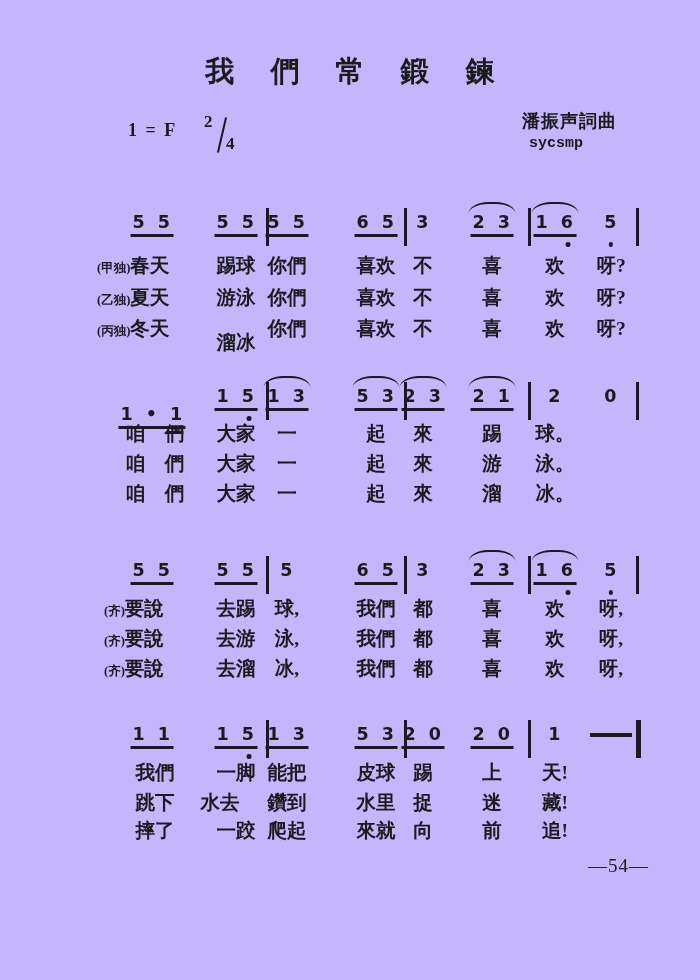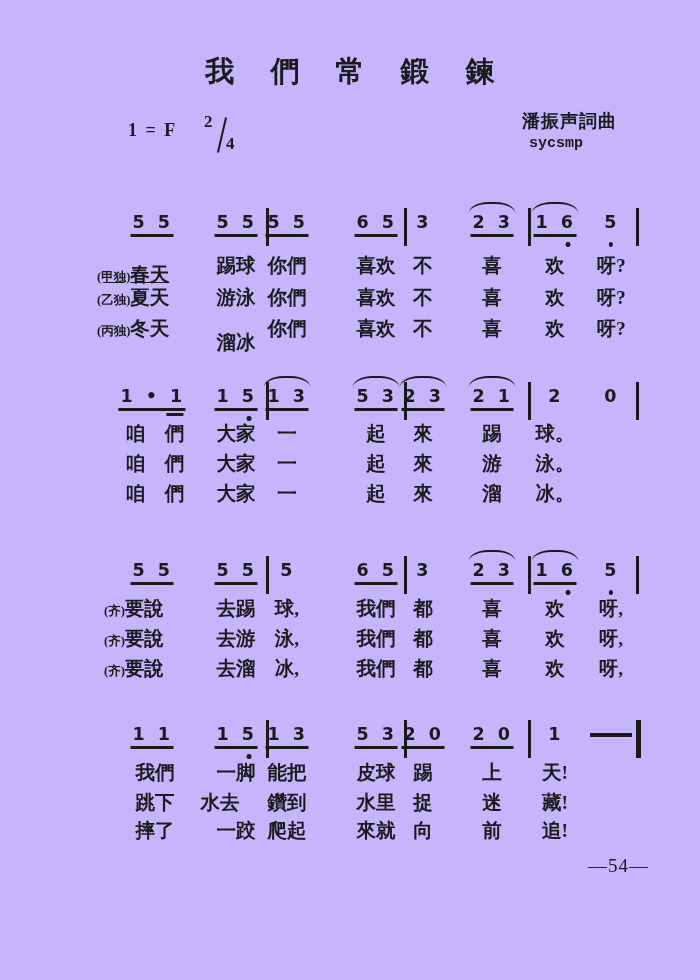--- a/index.html
+++ b/index.html
@@ -87,21 +87,21 @@
           <div class="odot odot-last"></div>
         </div>
         <div class="ncell" style="left: 611px; top: 212px;">
           <div class="digits">5</div>
           <div class="odot odot-center"></div>
         </div>
         <div class="barline" style="left: 266px; top: 208px;"></div>
         <div class="barline" style="left: 404px; top: 208px;"></div>
         <div class="barline" style="left: 528px; top: 208px;"></div>
         <div class="barline" style="left: 636px; top: 208px;"></div>
-        <div class="lcell lleft" style="top: 264px; left: 97px; text-decoration: underline;"><span class="lprefix">(甲独)</span><span>春天</span></div>
+        <div class="lcell lleft" style="top: 255px; left: 97px;"><span class="lprefix">(甲独)</span><span>春天</span></div>
         <div class="lcell" style="top: 255px; left: 236px;"><span>踢球</span></div>
         <div class="lcell" style="top: 255px; left: 287px;"><span>你們</span></div>
         <div class="lcell" style="top: 255px; left: 376px;"><span>喜欢</span></div>
         <div class="lcell" style="top: 255px; left: 423px;"><span>不</span></div>
         <div class="lcell" style="top: 255px; left: 492px;"><span>喜</span></div>
         <div class="lcell" style="top: 255px; left: 555px;"><span>欢</span></div>
         <div class="lcell" style="top: 255px; left: 611px;"><span>呀?</span></div>
         <div class="lcell lleft" style="top: 287px; left: 97px;"><span class="lprefix">(乙独)</span><span>夏天</span></div>
         <div class="lcell" style="top: 287px; left: 236px;"><span>游泳</span></div>
         <div class="lcell" style="top: 287px; left: 287px;"><span>你們</span></div>
@@ -113,21 +113,21 @@
         <div class="lcell lleft" style="top: 318px; left: 97px;"><span class="lprefix">(丙独)</span><span>冬天</span></div>
         <div class="lcell" style="top: 332px; left: 236px;"><span>溜冰</span></div>
         <div class="lcell" style="top: 318px; left: 287px;"><span>你們</span></div>
         <div class="lcell" style="top: 318px; left: 376px;"><span>喜欢</span></div>
         <div class="lcell" style="top: 318px; left: 423px;"><span>不</span></div>
         <div class="lcell" style="top: 318px; left: 492px;"><span>喜</span></div>
         <div class="lcell" style="top: 318px; left: 555px;"><span>欢</span></div>
         <div class="lcell" style="top: 318px; left: 611px;"><span>呀?</span></div>
       </div>
       <div class="system">
-        <div class="ncell" style="left: 152px; top: 386px;">
+        <div class="ncell" style="left: 152px; top: 404px;">
           <div class="digits">1 • 1</div>
           <div class="beam"></div>
           <div class="beam2"></div>
         </div>
         <div class="ncell" style="left: 236px; top: 386px;">
           <div class="digits">1 5</div>
           <div class="beam"></div>
           <div class="odot odot-last"></div>
         </div>
         <div class="ncell" style="left: 287px; top: 386px;">

